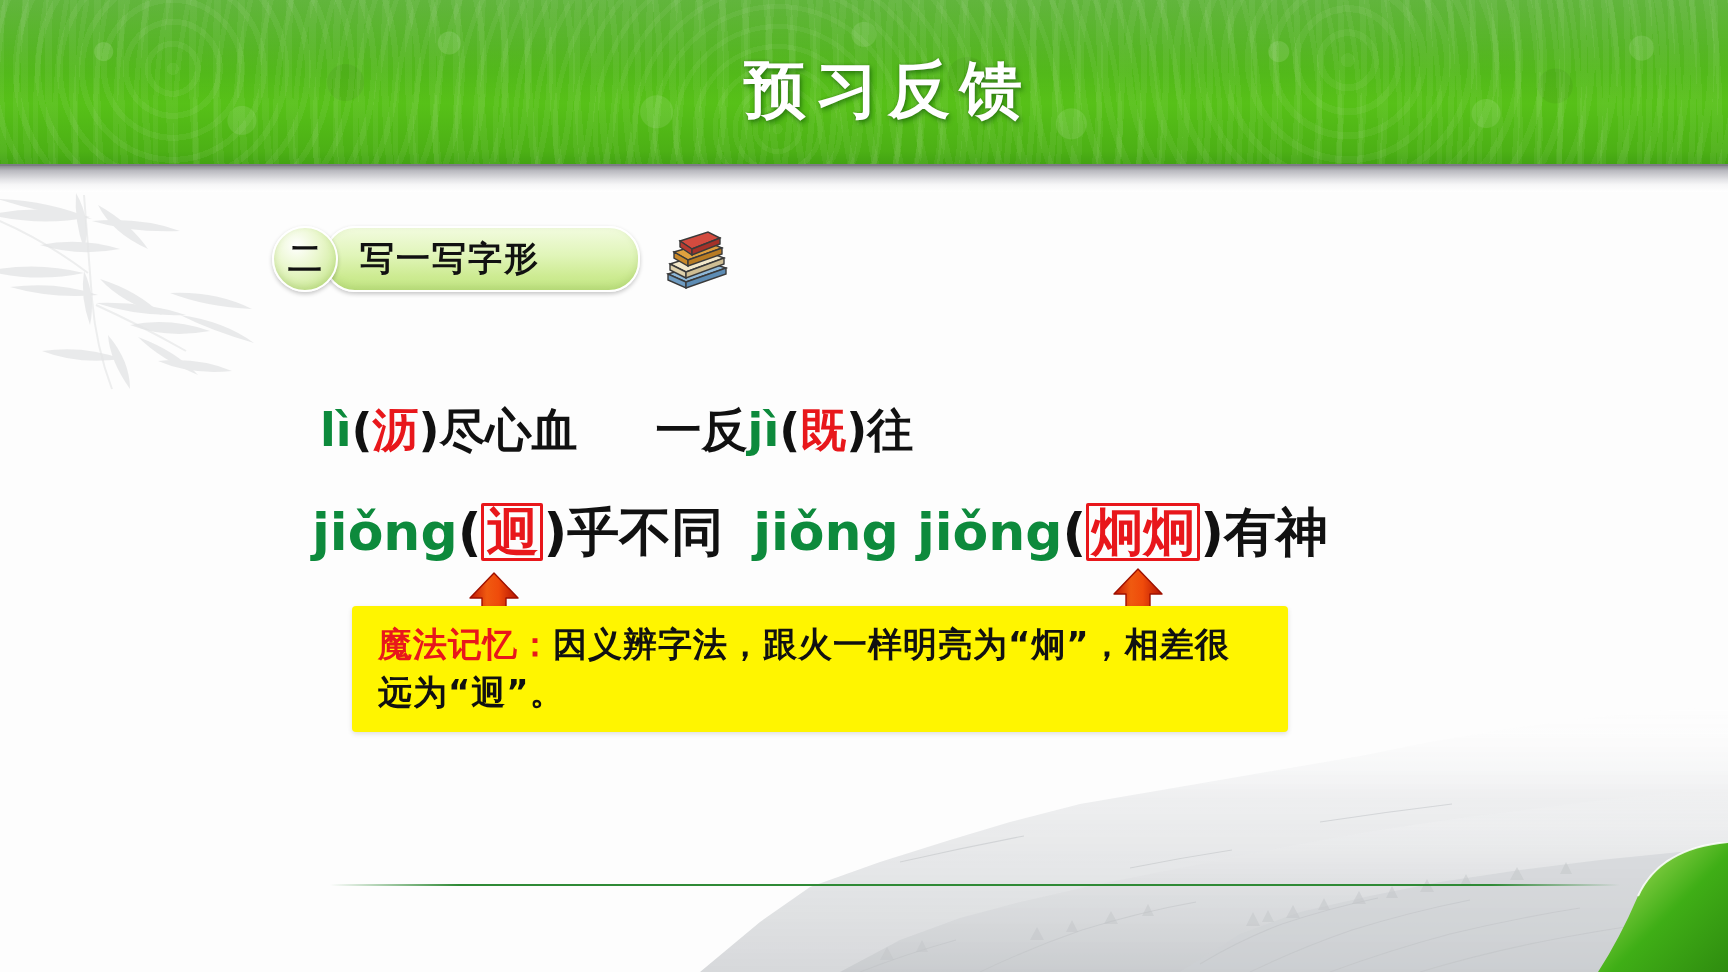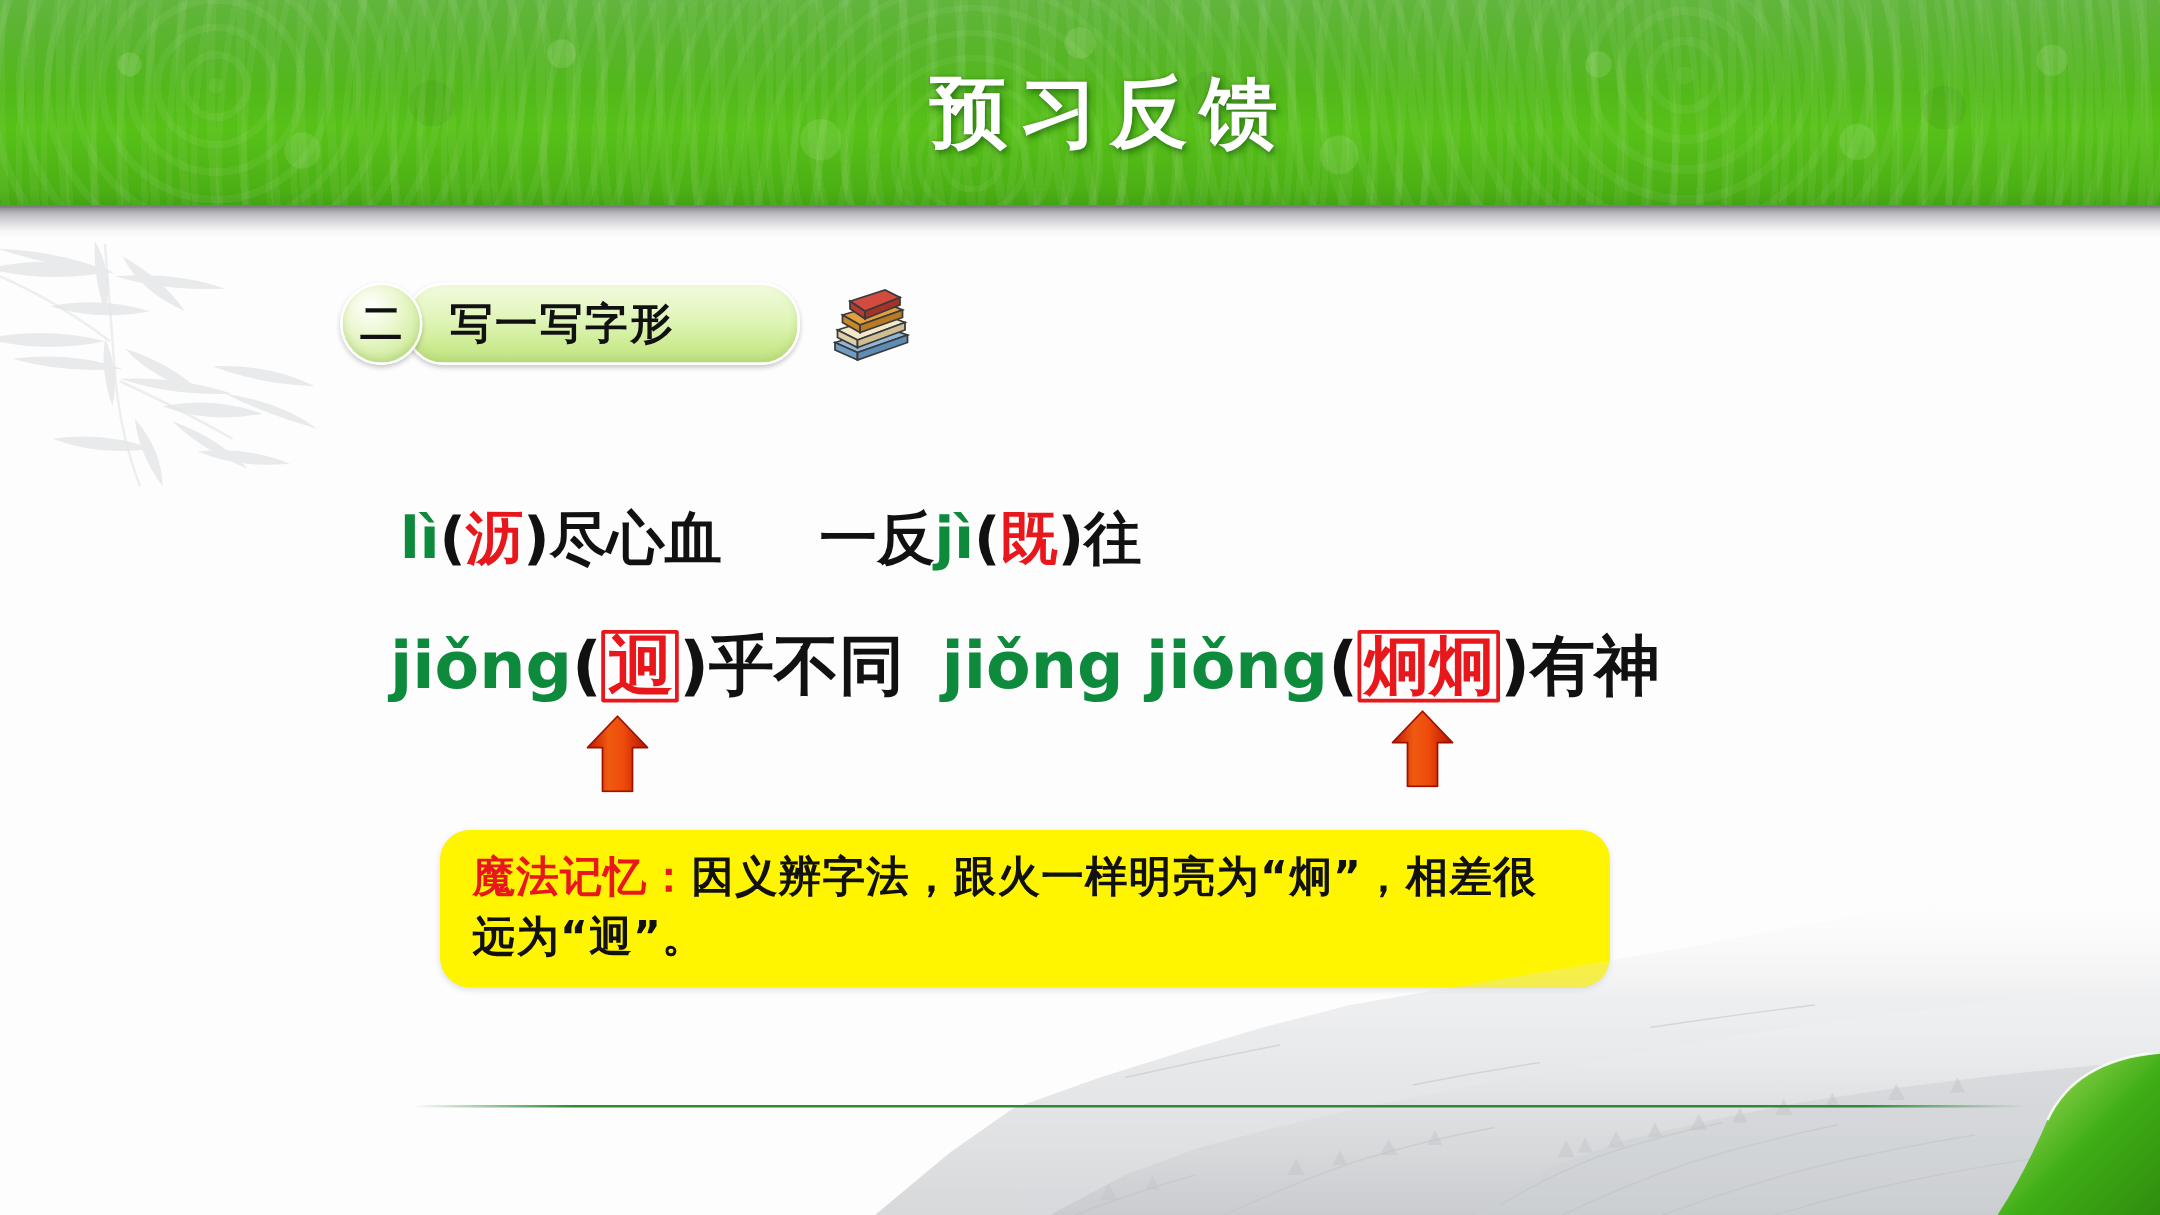--- a/index.html
+++ b/index.html
@@ -95,22 +95,22 @@
     border-radius:2px;
   }
 
   
   .arrow{position:absolute;width:52px;height:62px;}
   .arrow1{left:468px;top:572px;}
   .arrow2{left:1112px;top:568px;}
 
   
   .memo{
-    position:absolute;left:352px;top:664px;width:884px;height:96px;
-    background:#fff500;border-radius:24px;
+    position:absolute;left:352px;top:606px;width:884px;height:96px;
+    background:#fff500;border-radius:4px;
     box-shadow:0 2px 5px rgba(0,0,0,.12);
     padding:14px 26px 16px 26px;box-sizing:content-box;
   }
   .memo-text{
     font-size:34px;font-weight:bold;color:#111;line-height:1.42;
     letter-spacing:1px;
   }
   .memo-label{color:#e8171b;}
 
   

